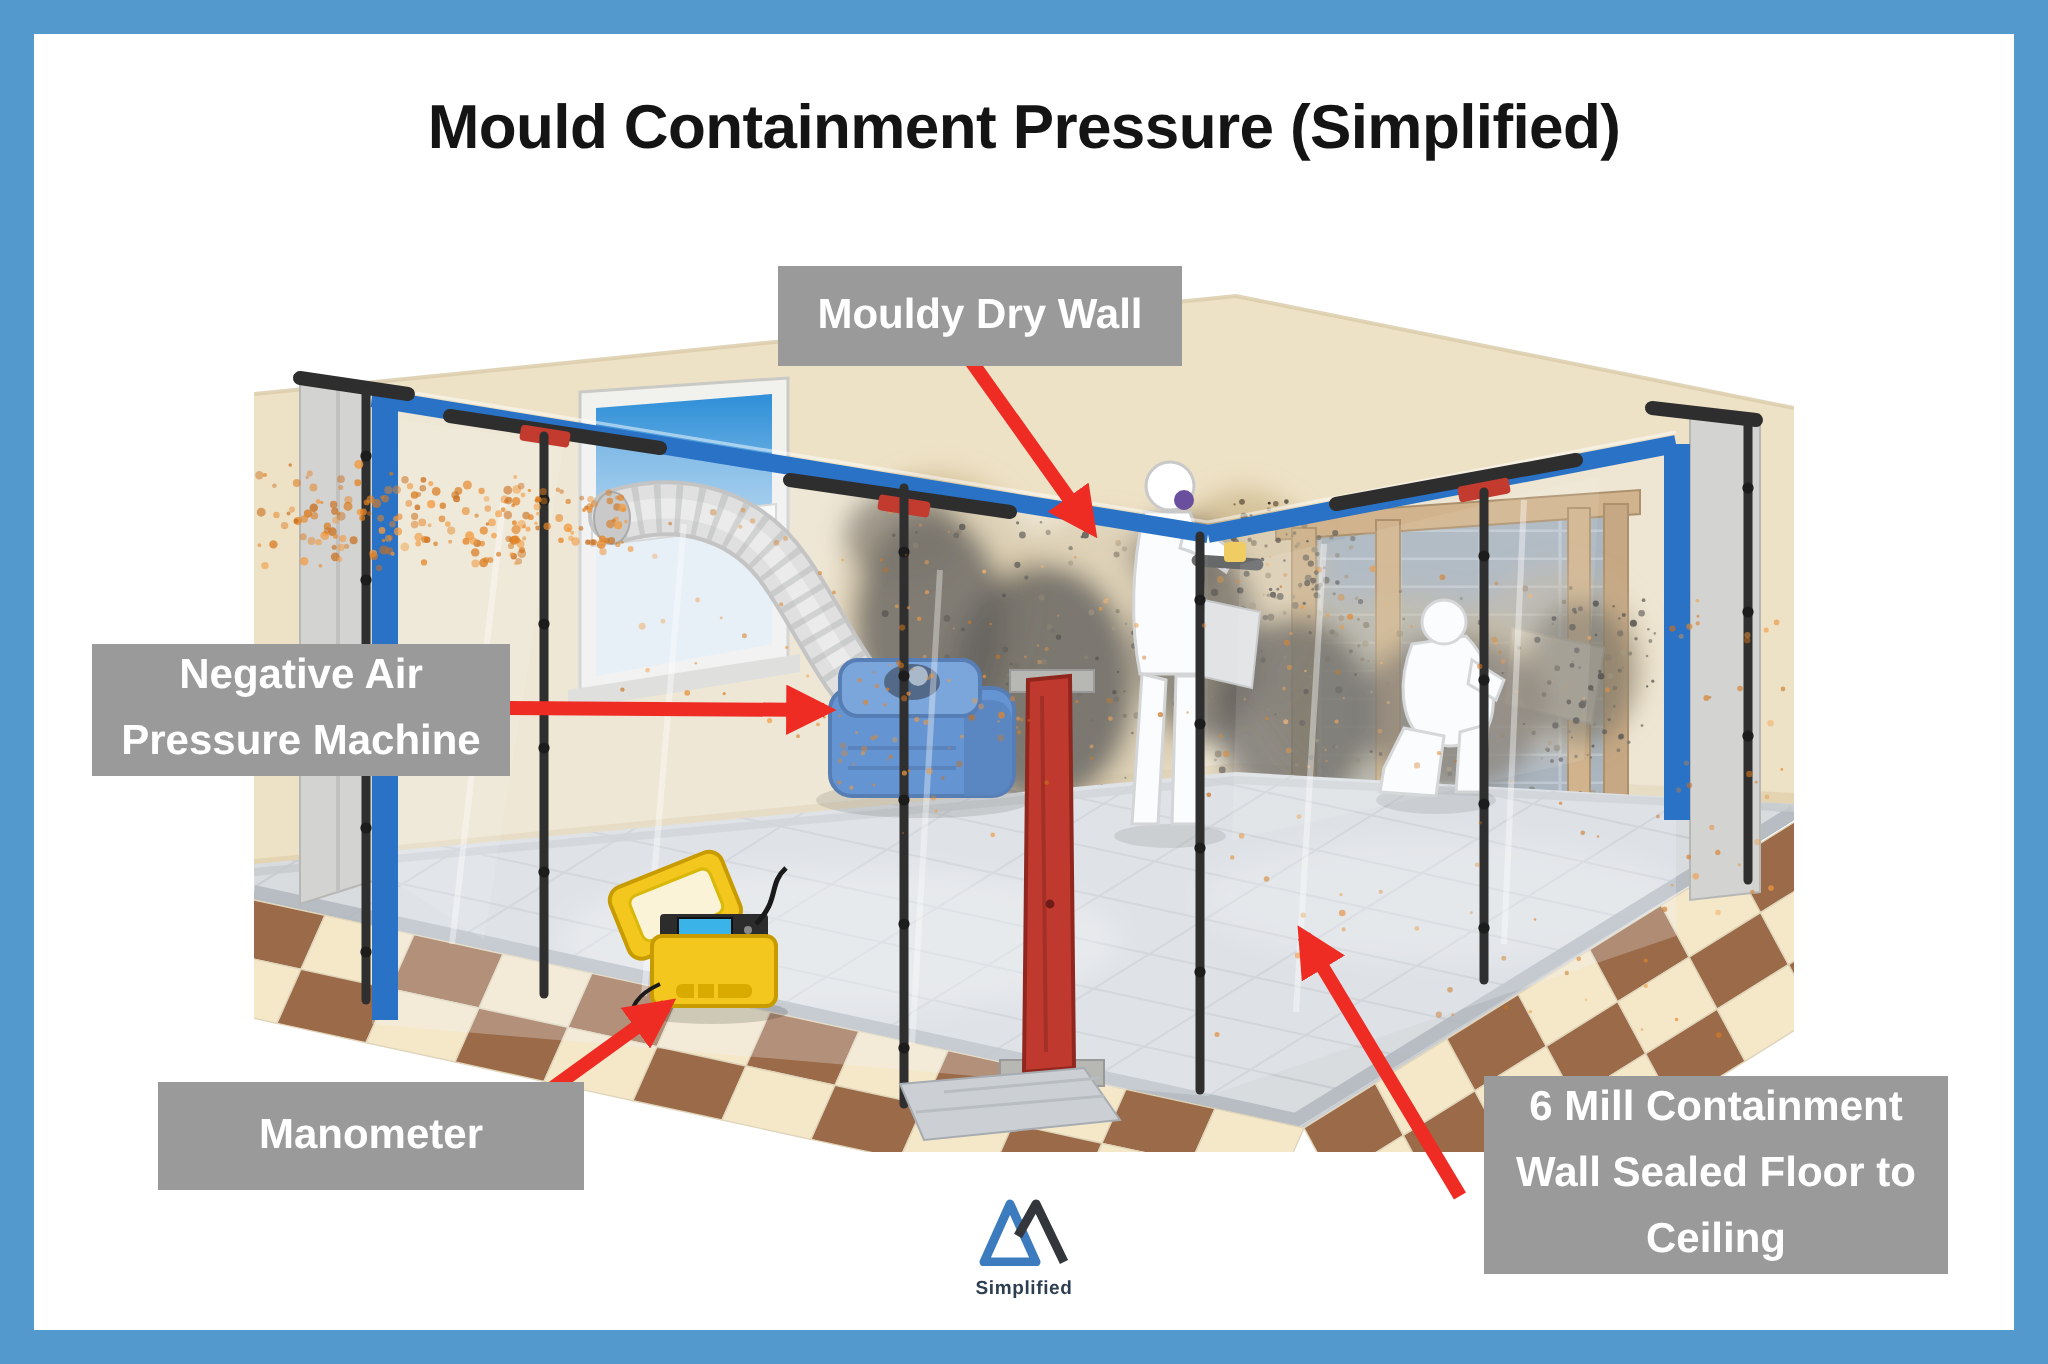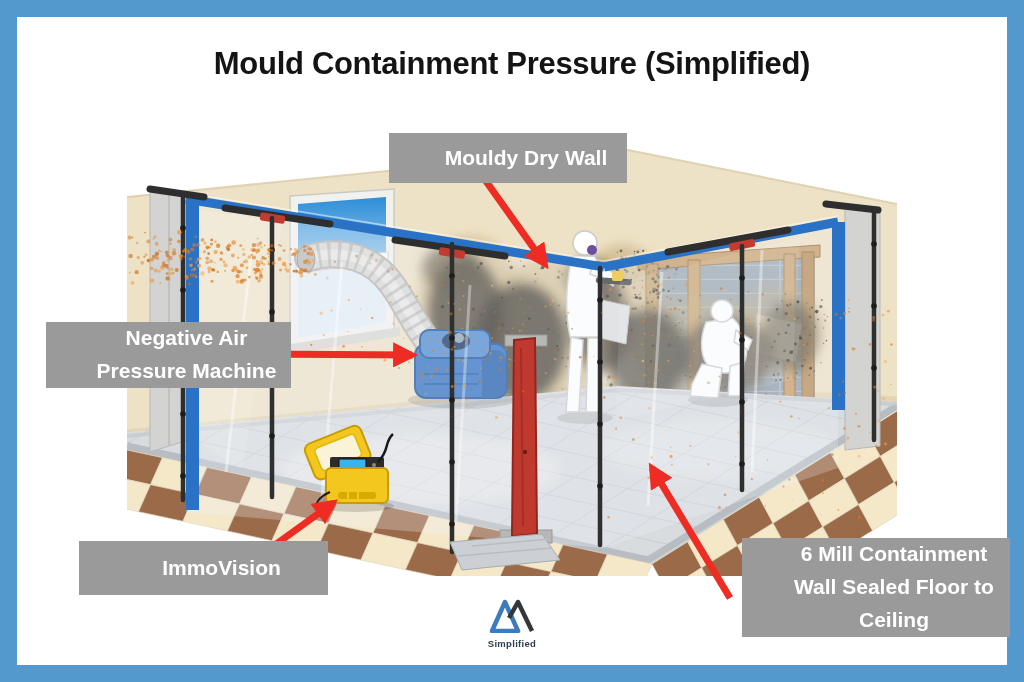--- a/index.html
+++ b/index.html
@@ -10,21 +10,21 @@
   }
   .canvas{position:absolute;left:17px;top:17px;right:17px;bottom:17px;background:#fff;}
   .title{
     position:absolute;left:0;right:0;top:46px;text-align:center;
     font-size:31px;font-weight:bold;color:#141414;letter-spacing:-.3px;
   }
   svg.scene{position:absolute;left:0;top:0;width:1024px;height:682px;}
   .lbl{
     position:absolute;background:var(--label-bg,#9A9A9A);color:var(--label-text,#fff);
     font-weight:bold;font-size:21px;display:flex;align-items:center;justify-content:center;
-    text-align:center;line-height:1.55;z-index:5;padding-left:36px;
+    text-align:center;line-height:1.55;z-index:5;
   }
   .lbl-mouldy{left:389px;top:133px;width:202px;height:50px;}
   .lbl-negair{left:46px;top:322px;width:209px;height:66px;}
   .lbl-mano{left:79px;top:541px;width:213px;height:54px;}
   .lbl-6mill{left:715px;top:538px;width:232px;height:99px;line-height:1.57;margin-left:27px;}
   .logo{position:absolute;left:470px;top:599px;width:84px;text-align:center;z-index:6;}
   .logo .brand{font-size:9.5px;font-weight:bold;color:#2c3e50;letter-spacing:.3px;margin-top:1px;}
 </style>
 </head>
 <body style="--frame: #5499CD; --label-bg: #9A9A9A; --label-text: #FFFFFF;">
@@ -1182,21 +1182,21 @@
   <g stroke="#EE2C24" stroke-width="7" marker-end="url(#ah)">
     <line x1="483" y1="177" x2="545" y2="264"></line>
     <line x1="248" y1="354" x2="412" y2="355"></line>
     <line x1="250" y1="563" x2="333" y2="503"></line>
     <line x1="730" y1="598" x2="652" y2="468"></line>
   </g>
 </svg>
 
 <div class="lbl lbl-mouldy">Mouldy Dry Wall</div>
 <div class="lbl lbl-negair">Negative Air Pressure Machine</div>
-<div class="lbl lbl-mano">ImmoVision</div>
+<div class="lbl lbl-mano">Manometer</div>
 <div class="lbl lbl-6mill">6 Mill Containment Wall Sealed Floor to Ceiling</div>
 
 <div class="logo">
   <svg width="46" height="34" viewBox="0 0 46 34">
     <path d="M3,32 L16,3 L29,32 Z" fill="none" stroke="#3c7cbe" stroke-width="4.5" stroke-linejoin="round"></path>
     <path d="M20,19 L29,3 L43,32" fill="none" stroke="#33373b" stroke-width="4.5" stroke-linejoin="round"></path>
   </svg>
   <div class="brand">Simplified</div>
 </div>
 

